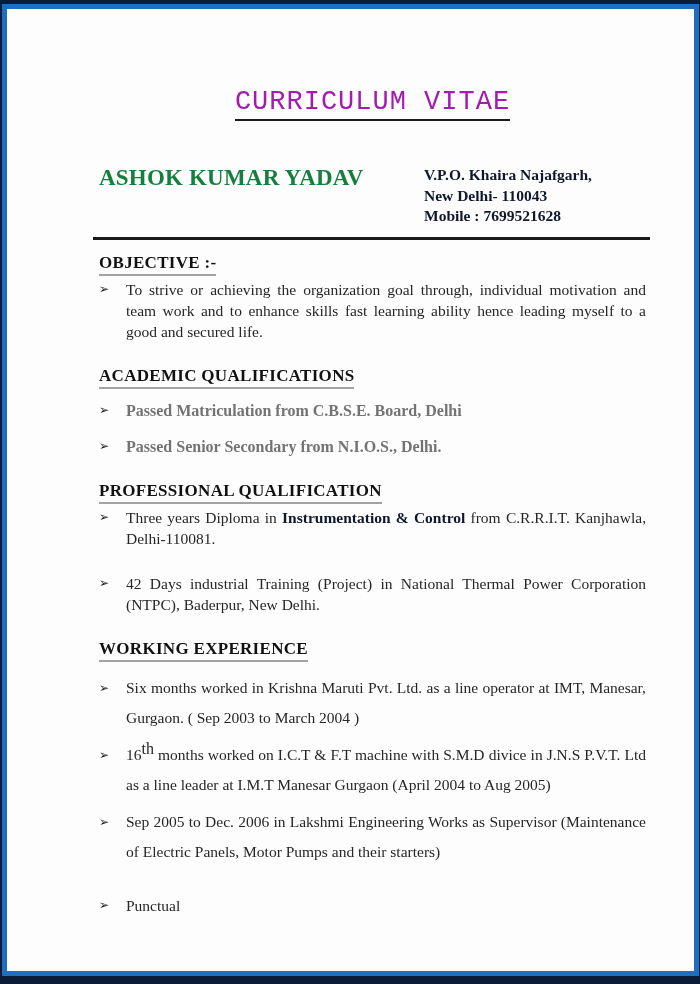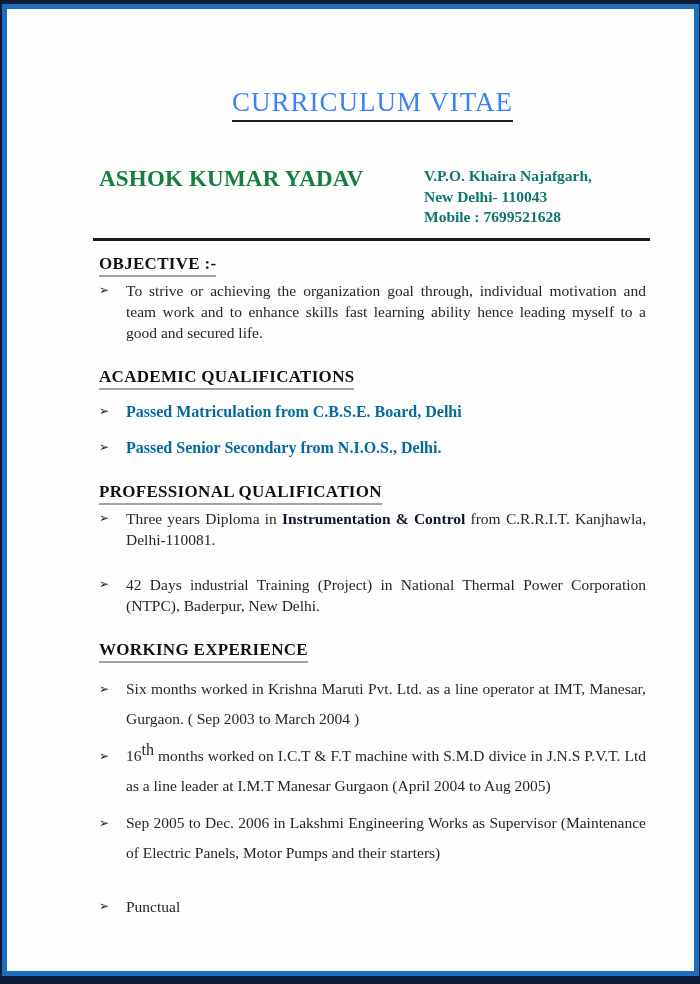--- a/index.html
+++ b/index.html
@@ -20,21 +20,22 @@
   .page {
     padding: 78px 48px 40px 92px;
     color: #262626;
   }
   h1 {
     margin: 0; padding: 0;
     text-align: center;
     font-size: 27px;
     font-weight: normal;
     letter-spacing: 1px;
-    color: #3b82f6;
+    color: #a21caf;
+    font-family: Liberation Mono, monospace;
   }
   h1 .u {
     display: inline-block;
     border-bottom: 2px solid #1c1c1c;
     padding-bottom: 2px;
   }
   .header-row {
     display: flex;
     justify-content: space-between;
     margin-top: 44px;
@@ -43,21 +44,21 @@
     font-weight: bold;
     font-size: 23px;
     color: #15803d;
     letter-spacing: 0.2px;
   }
   .address {
     width: 222px;
     font-weight: bold;
     font-size: 15.5px;
     line-height: 20.5px;
-    color: #0f766e;
+    color: #0f172a;
   }
   .rule {
     height: 3px;
     background: #1a1a1a;
     margin: 10px -4px 0 -6px;
   }
   .sec { margin-top: 24px; }
   .sec:first-child { margin-top: 13px; }
   .sec:last-child { margin-top: 28px; }
   h2 {
@@ -91,21 +92,21 @@
     font-family: "DejaVu Sans", sans-serif;
     font-size: 12px;
     color: #1d1d1d;
     line-height: inherit;
   }
   .btext {
     flex: 1;
     text-align: justify;
     line-height: inherit;
   }
-  .sec.boldb .btext { font-weight: bold; font-size: 16px; color: #0369a1; }
+  .sec.boldb .btext { font-weight: bold; font-size: 16px; color: #737373; }
   .btext b { color: #0f172a; }
   .btext sup { font-size: 16px; line-height: 0; }
 </style>
 </head>
 <body>
 
 <div class="sheet">
   <div class="page">
     <h1><span class="u">CURRICULUM VITAE</span></h1>
 

